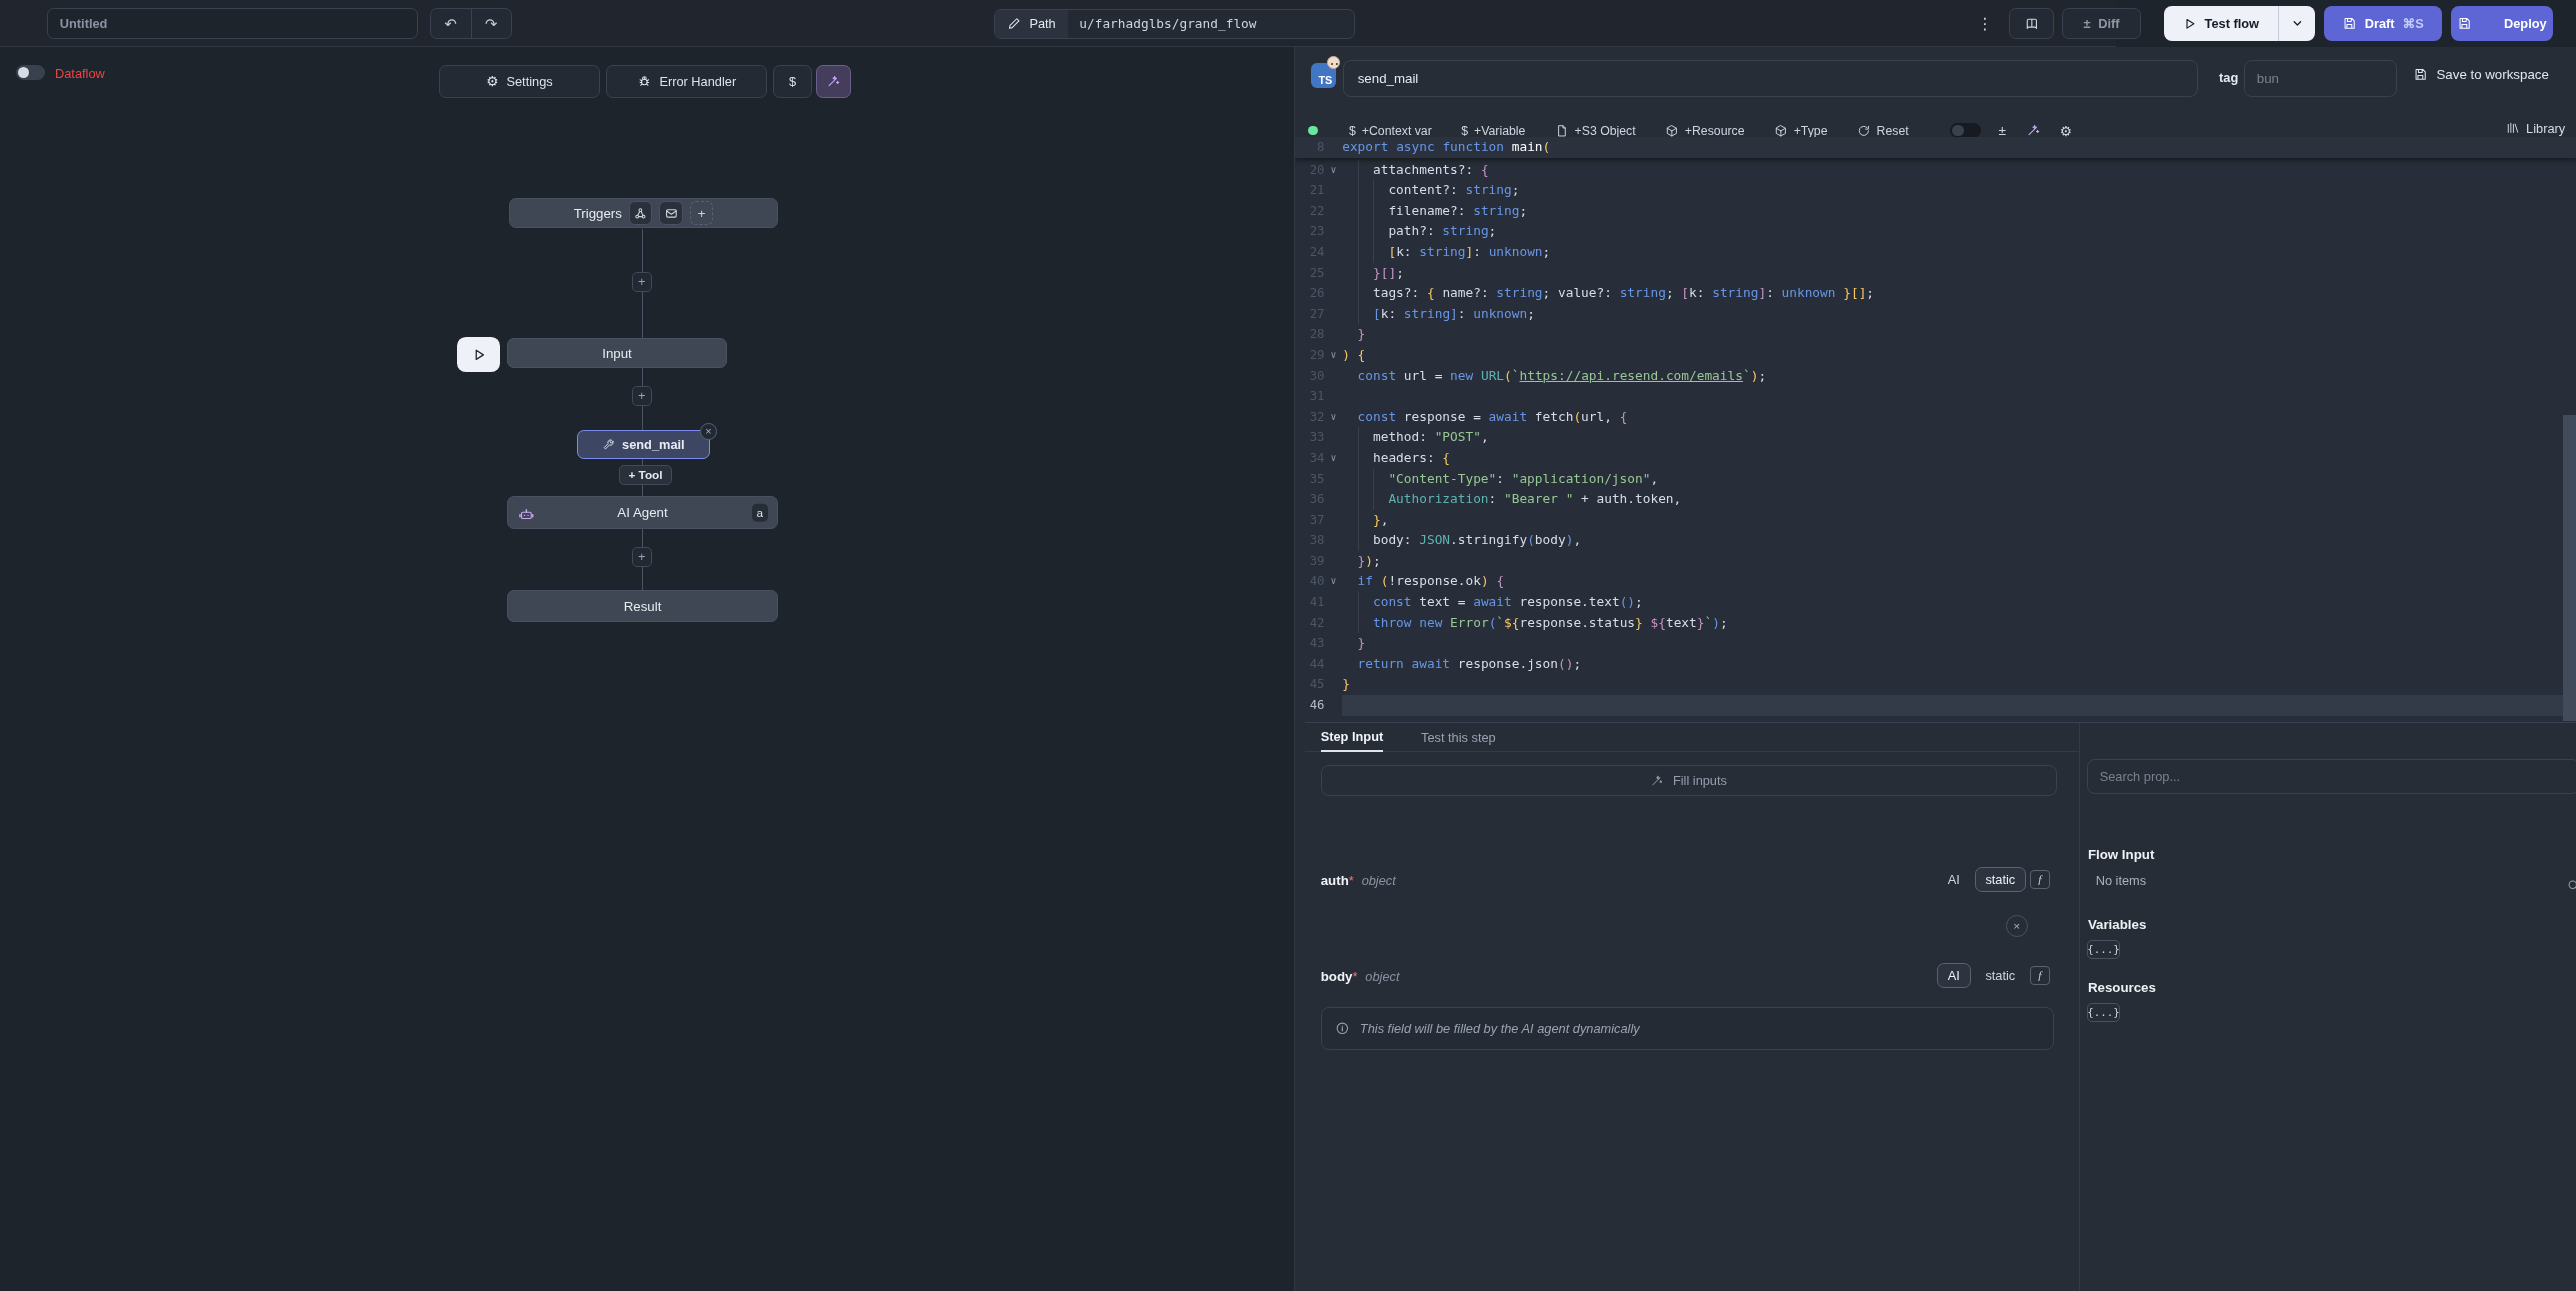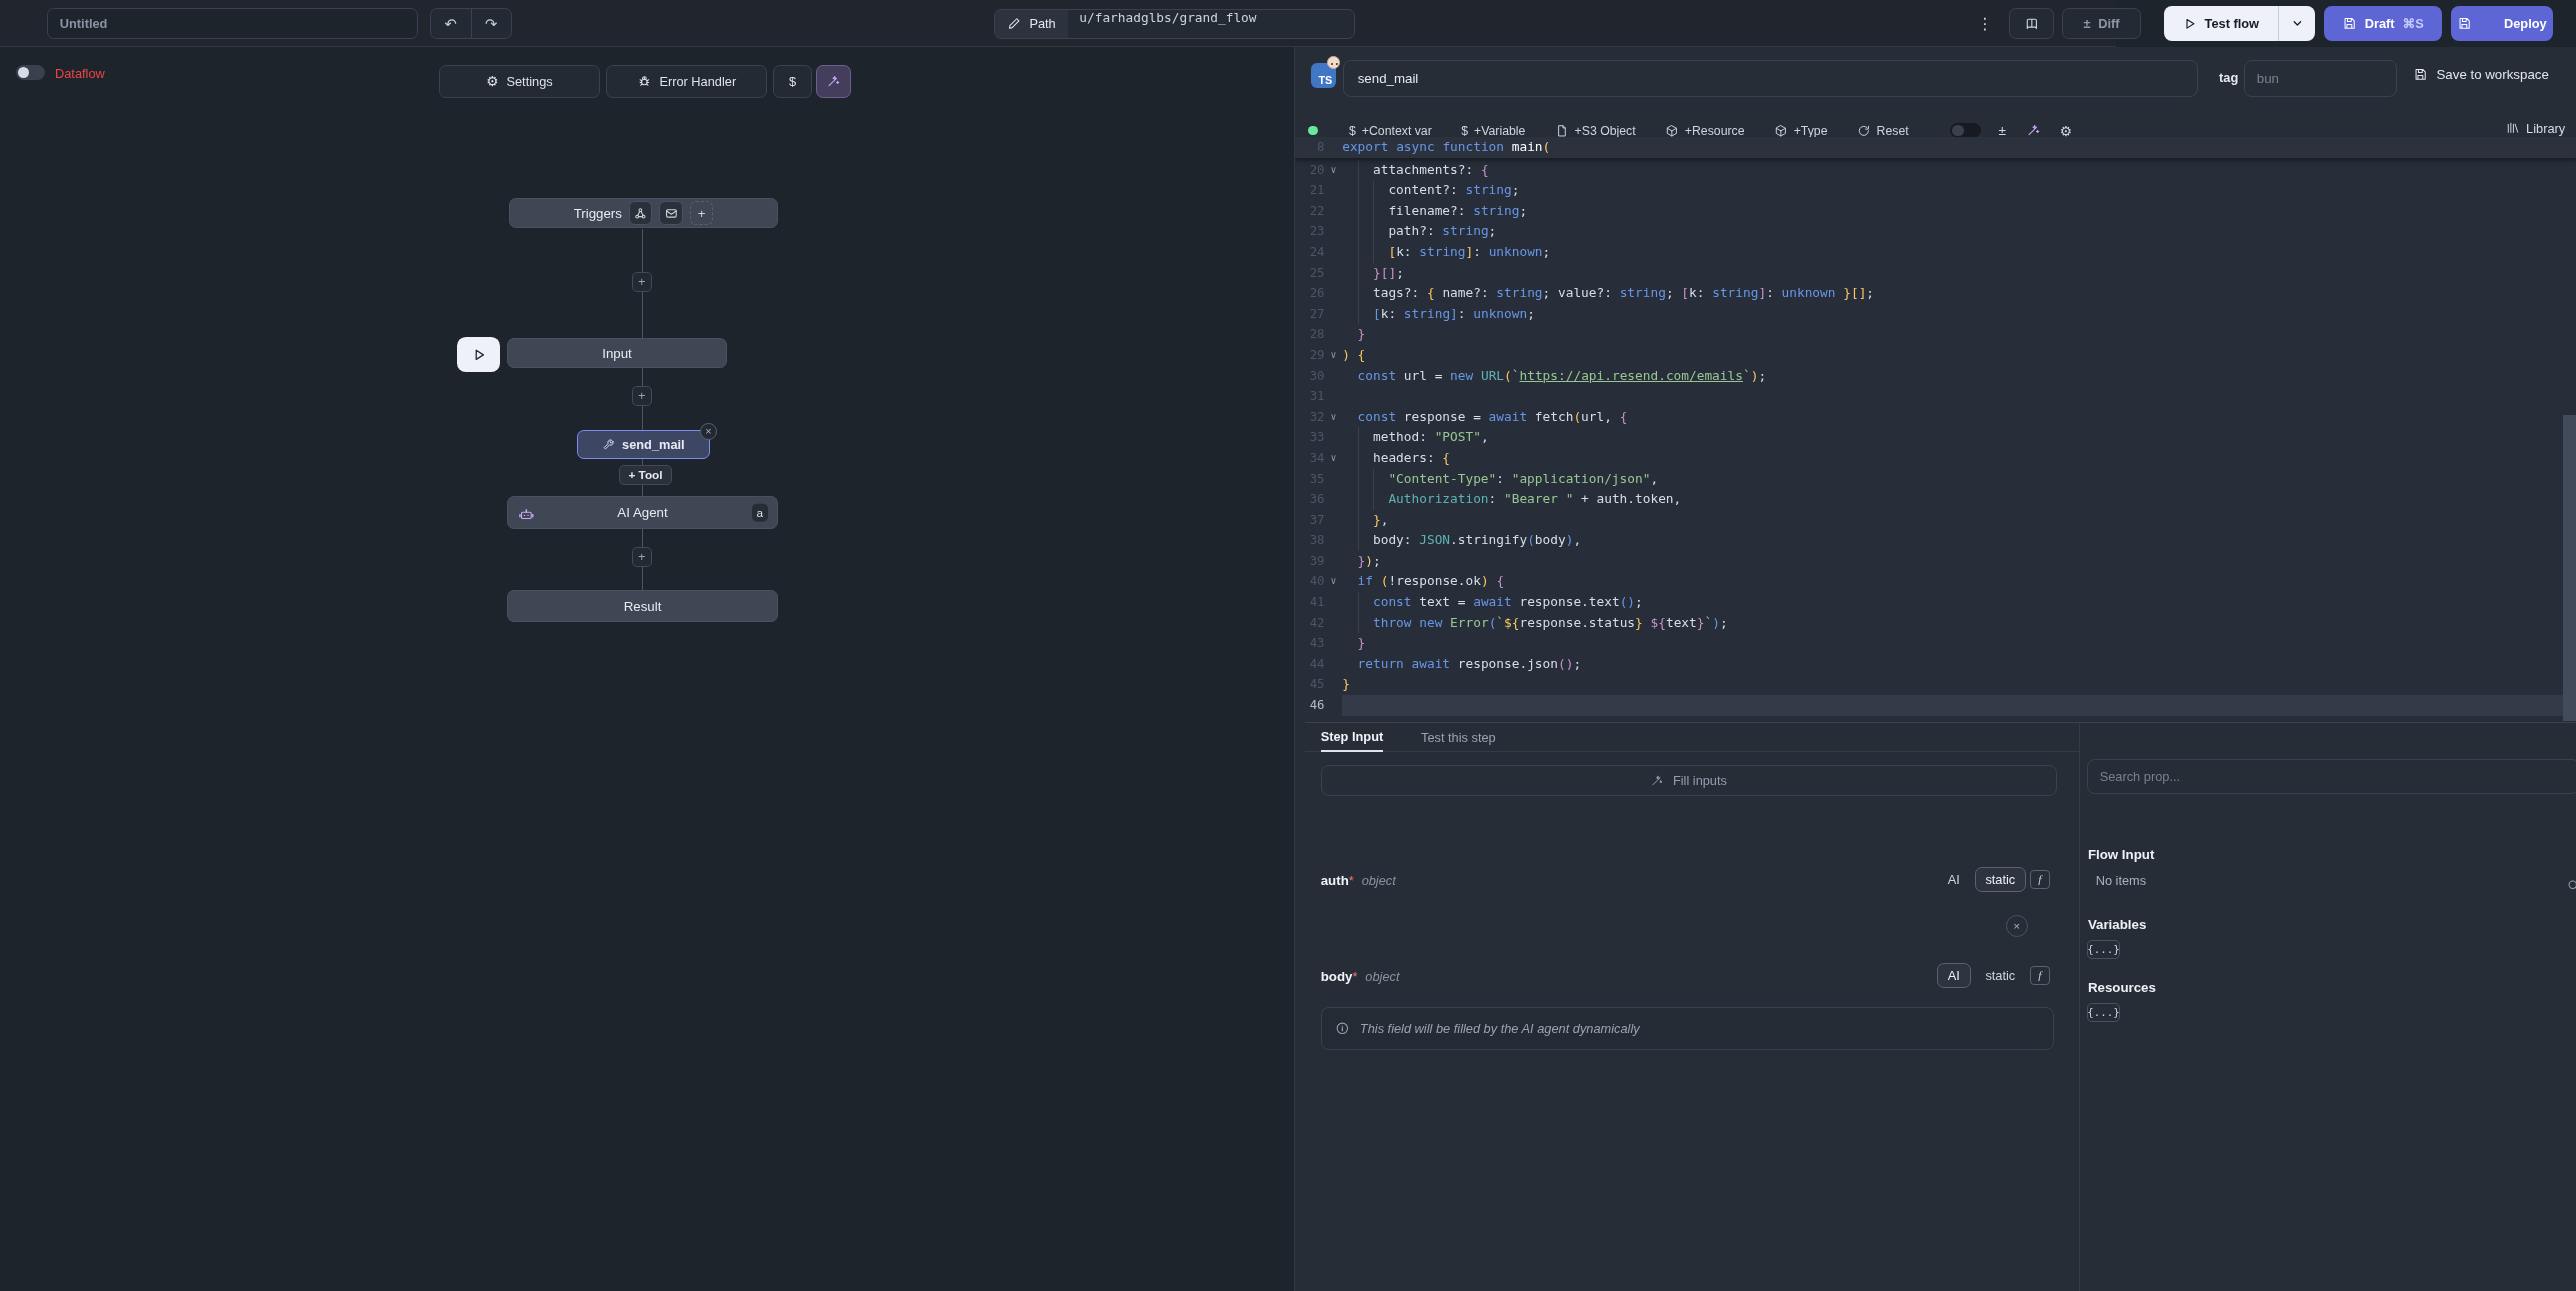--- a/index.html
+++ b/index.html
@@ -12,21 +12,21 @@
   
   .topbar { left:0; top:0; width:2116px; height:47px; background:#21262e; border-bottom:1px solid #313843; z-index:30; }
   .name-input { position:absolute; left:47px; top:7.9px; width:371px; height:31px; background:#1e242c; border:1px solid #3a4150;
     border-radius:6.9px; color:#e5e9f0; padding:0 11.8px; font-size:12.8px; font-weight:600; outline:none; }
   .name-input::placeholder { color:#8b93a3; }
   .undoredo { position:absolute; left:430px; top:7.9px; width:82px; height:31px; border:1px solid #3a4150; border-radius:6.9px;
     display:flex; background:#242a33; }
   .undoredo > div { flex:1; display:flex; align-items:center; justify-content:center; color:#c7cdd8; font-size:14.7px; cursor:pointer; }
   .undoredo > div:first-child { border-right:1px solid #3a4150; }
   .path-btn { position:absolute; left:994px; top:8.8px; height:30px; width:361px; border:1px solid #3a4150; border-radius:6.9px;
-    display:flex; background:#242a33; overflow:hidden; cursor:pointer; }
+    display:flex; align-items:center; background:#242a33; overflow:hidden; cursor:pointer; }
   .path-btn .lbl { display:flex; align-items:center; gap:7.9px; background:#2c333e; height:100%; padding:0 11.8px 0 11.8px; color:#e5e9f0; }
   .path-btn .val { font-family:"DejaVu Sans Mono", monospace; font-size:12.8px; color:#cdd4df; padding:0 11.8px; }
   .kebab { position:absolute; left:1976px; top:11.8px; width:17.7px; height:23.6px; display:flex; align-items:center; justify-content:center;
     color:#cfd5de; font-size:15.7px; cursor:pointer; }
   .tb-btn { position:absolute; top:7.9px; height:31px; border:1px solid #3a4150; border-radius:6.9px; background:#242a33;
     display:flex; align-items:center; justify-content:center; gap:7.9px; color:#cfd5de; cursor:pointer; font-weight:600; }
   .tb-btn.dim { color:#8f98a8; }
   .split-white { position:absolute; left:2164px; top:5.9px; width:151px; height:35px; background:#eef1f7; border-radius:7.9px;
     display:flex; color:#151c28; font-weight:700; cursor:pointer; }
   .split-white .main { flex:1; display:flex; align-items:center; justify-content:center; gap:7.9px; }

